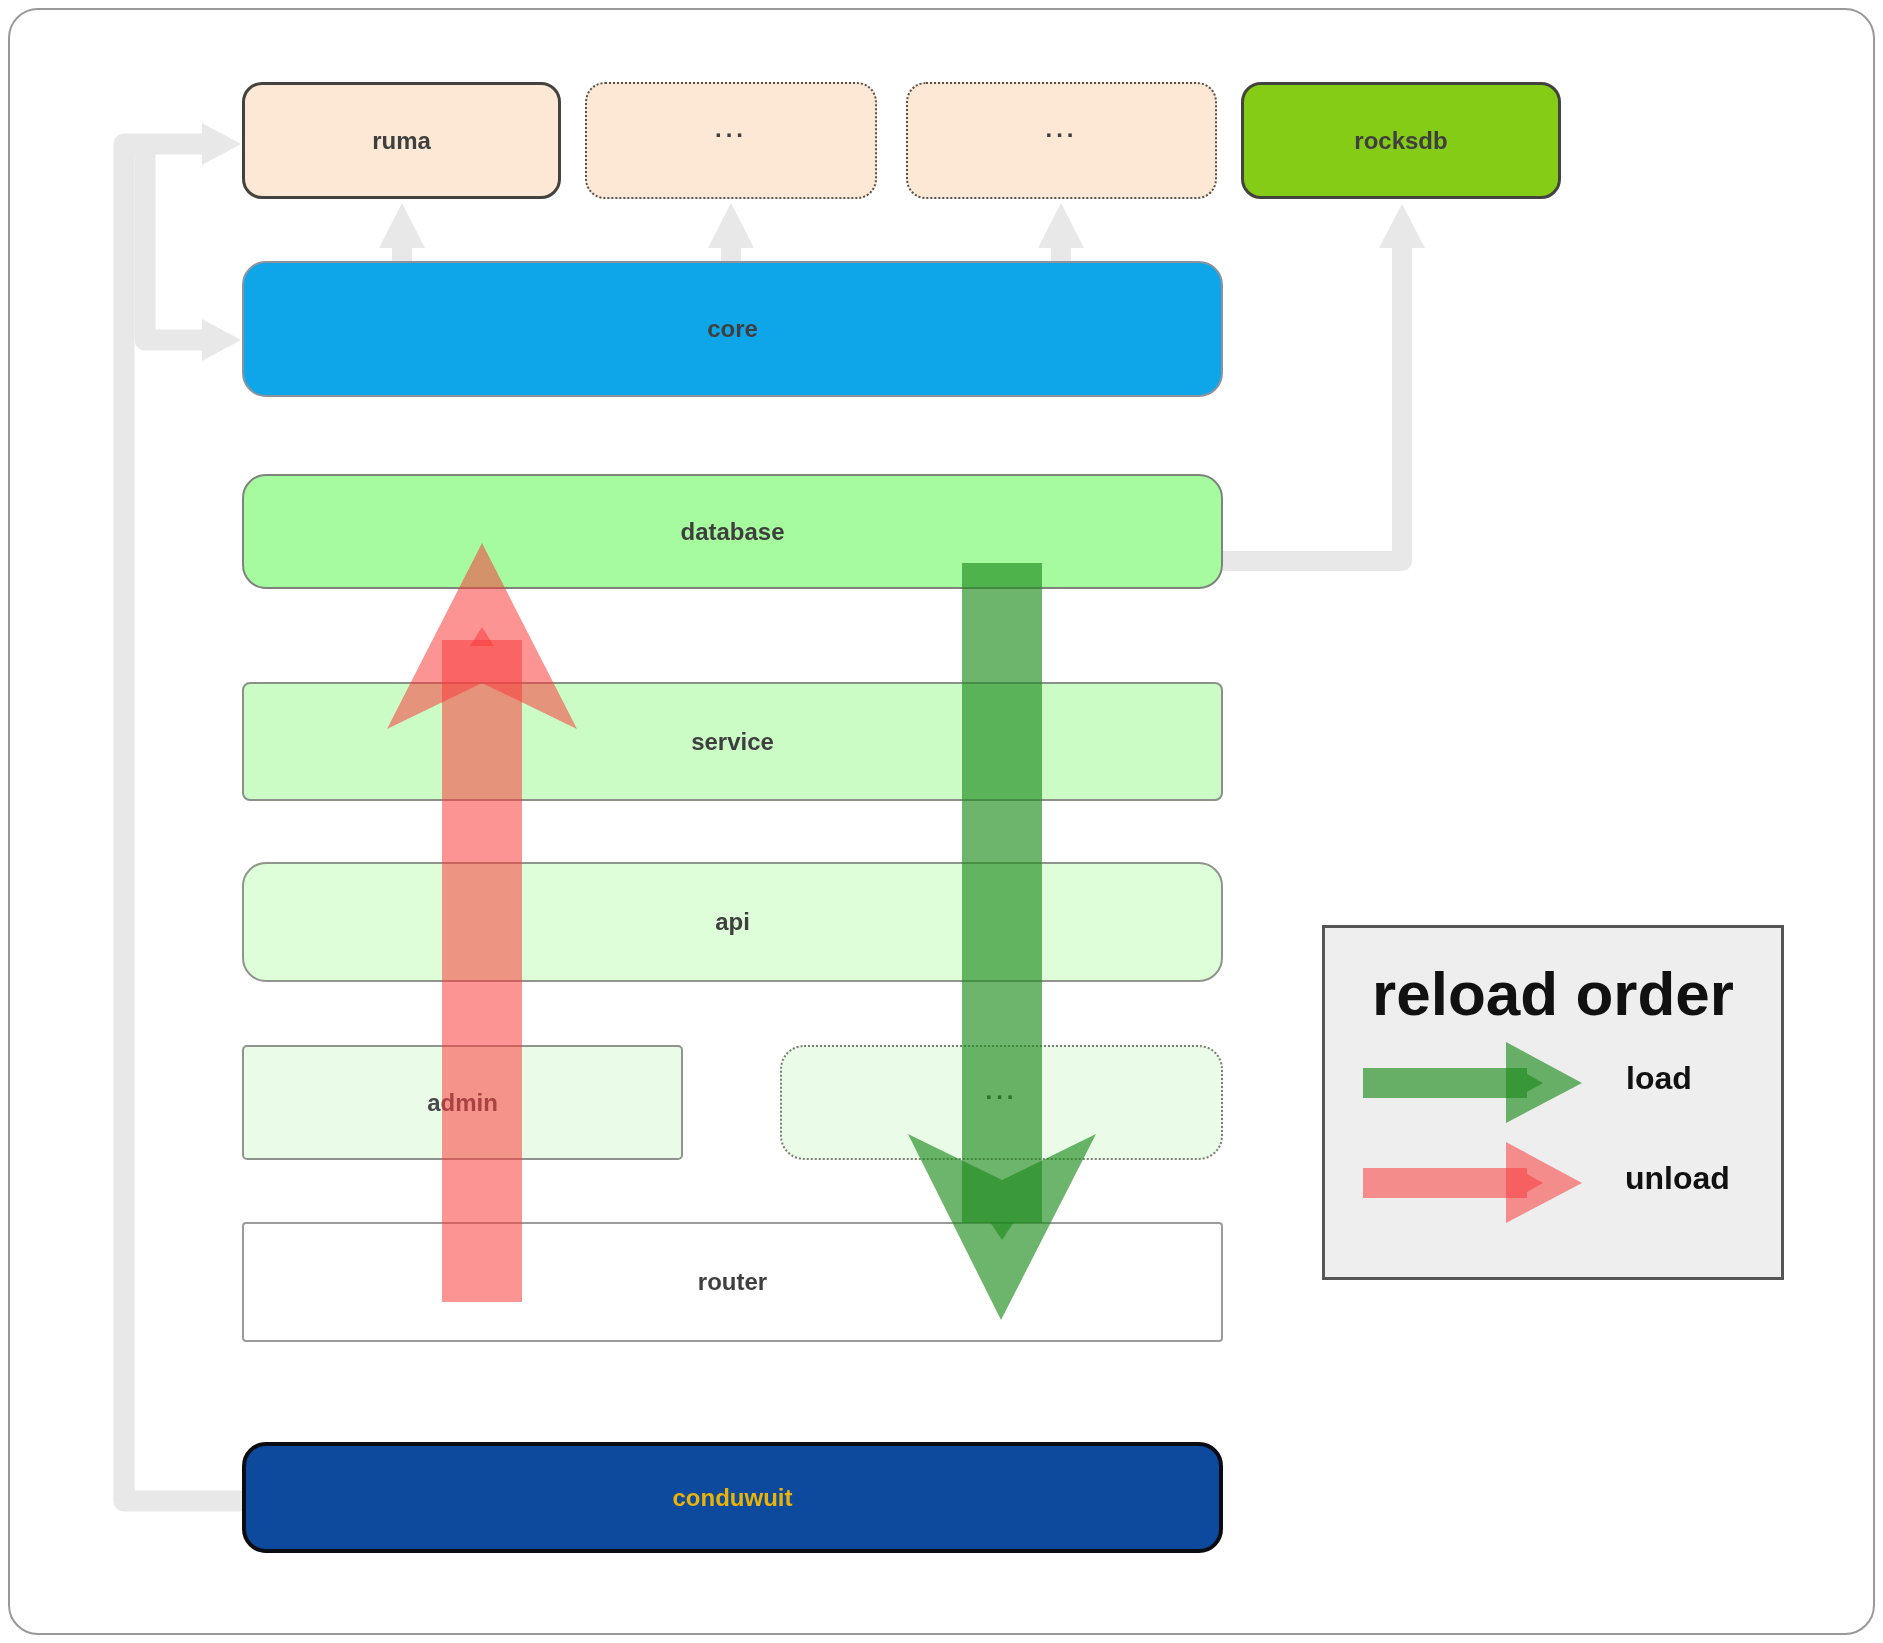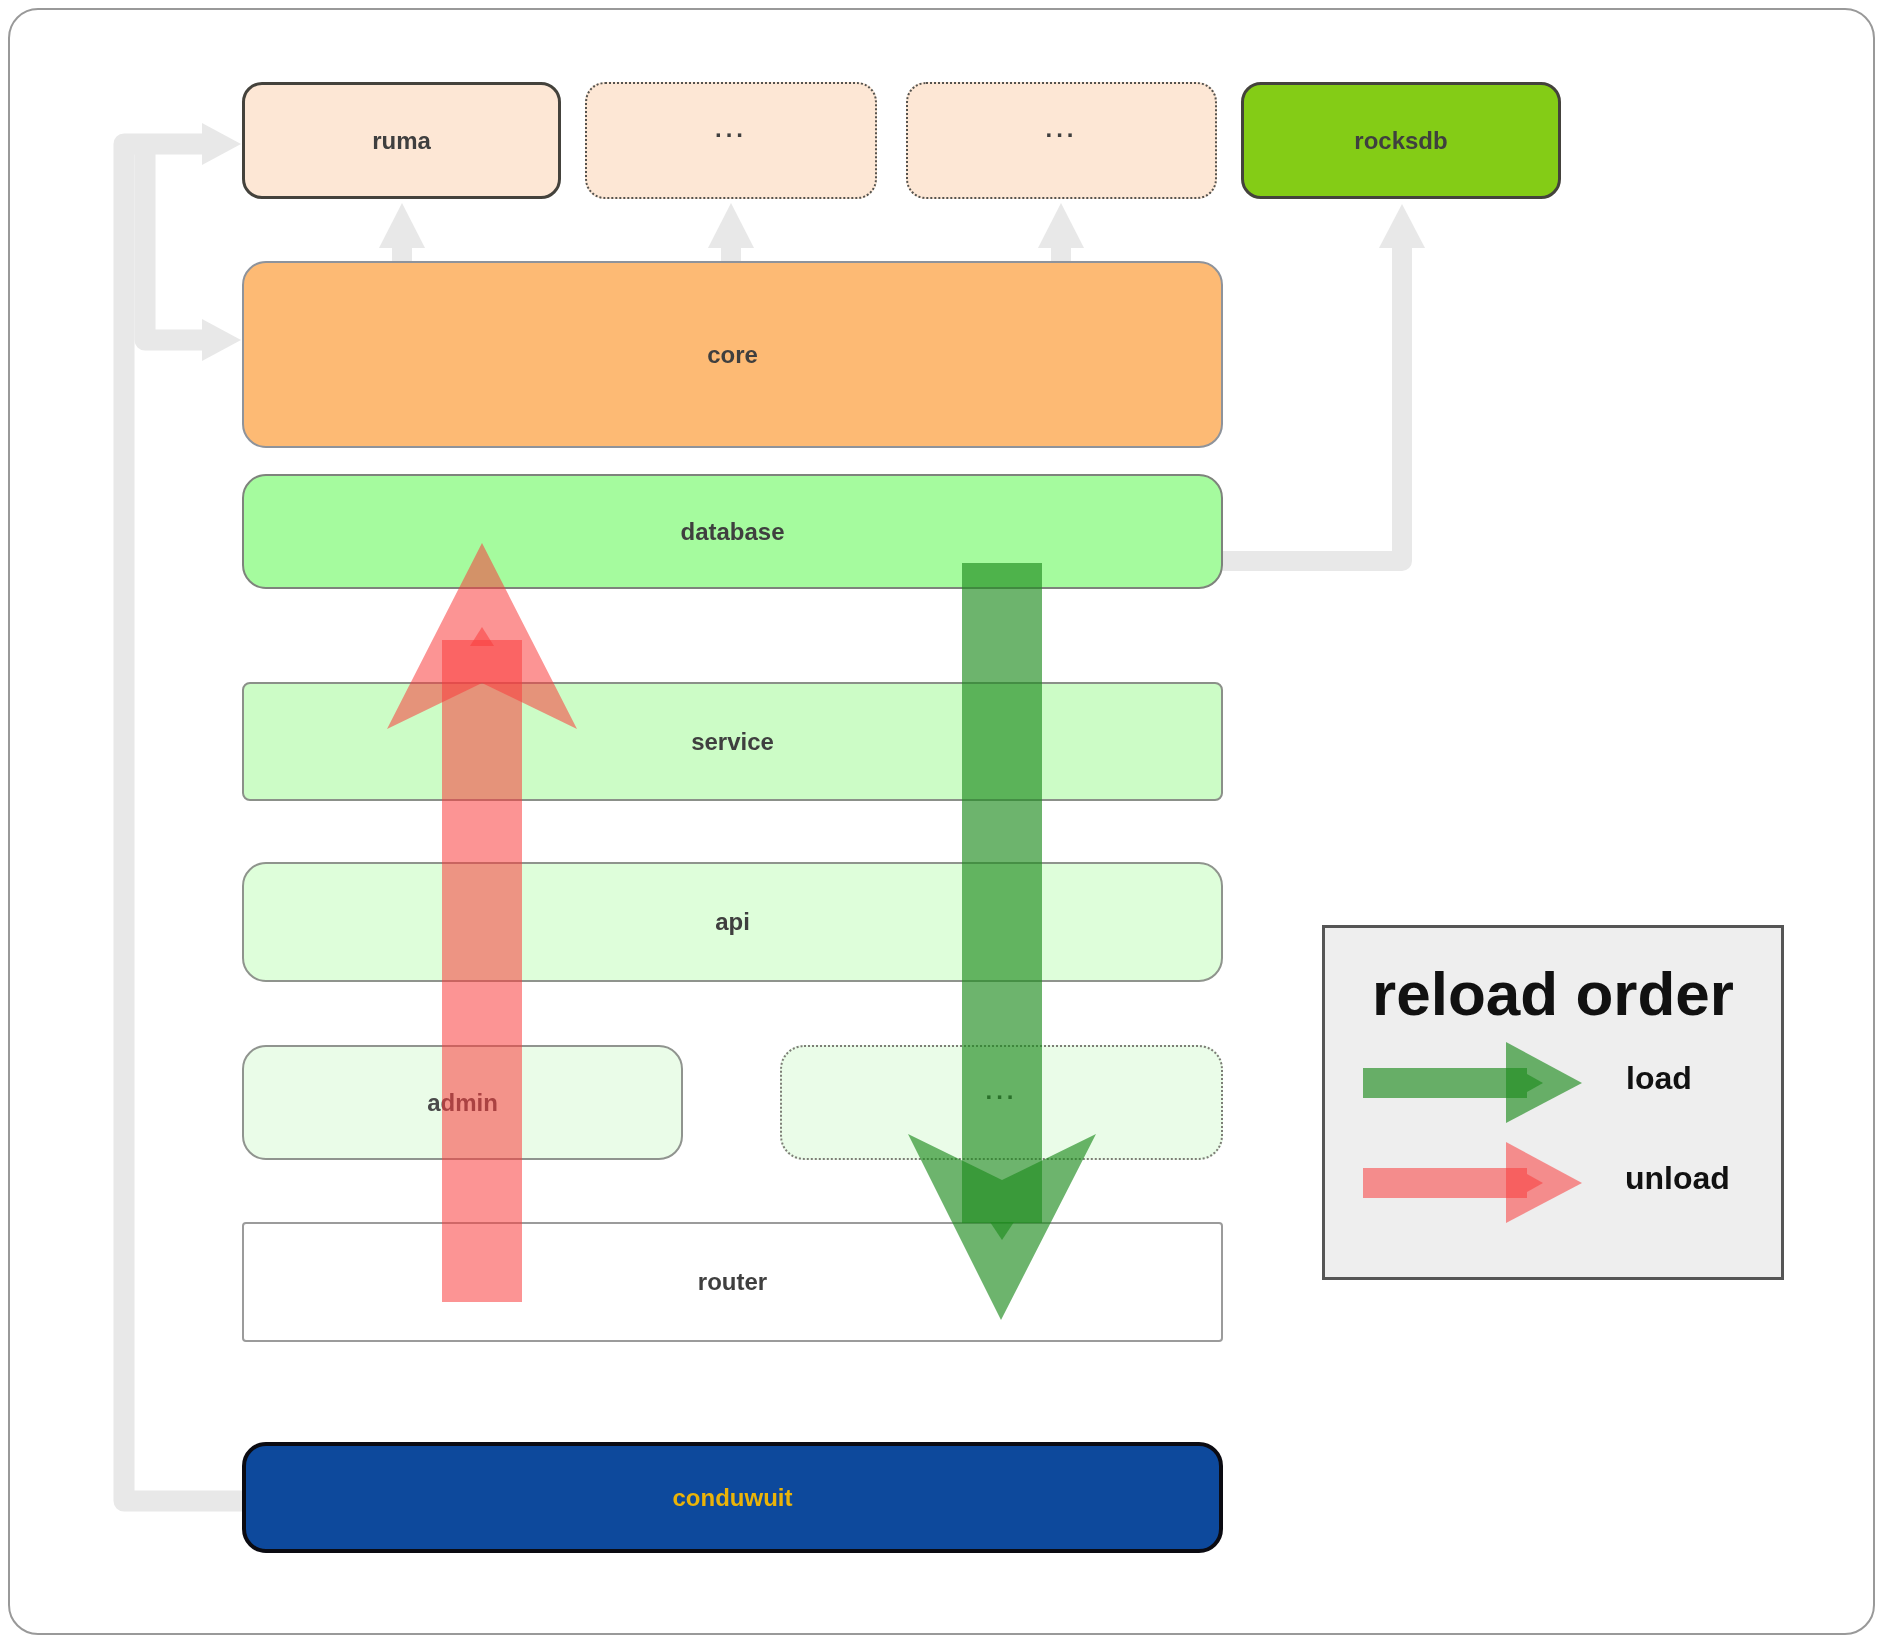--- a/index.html
+++ b/index.html
@@ -23,25 +23,25 @@
     font-size:24px;font-weight:600;color:#3f3f3f;
     border-radius:22px;
   }
   .dots{letter-spacing:4px;font-weight:700;transform:translateY(-12px);}
   
   .b-ruma    {left:242px;top:82px;width:319px;height:117px;background:#fde7d5;border:3px solid #44423c;border-radius:20px;}
   .b-dots1   {left:585px;top:82px;width:292px;height:117px;background:#fde7d5;border:2px dotted #55534e;border-radius:20px;}
   .b-dots2   {left:906px;top:82px;width:311px;height:117px;background:#fde7d5;border:2px dotted #55534e;border-radius:20px;}
   .b-rocksdb {left:1241px;top:82px;width:320px;height:117px;background:#84cc16;border:3px solid #44423c;border-radius:20px;}
   
-  .b-core    {left:242px;top:261px;width:981px;height:187px;background:#fdba74;border:2px solid #8e939b;border-radius:24px;}
+  .b-core    {left:242px;top:261px;width:981px;height:136px;background:#0ea5e9;border:2px solid #8e939b;border-radius:24px;}
   .b-database{left:242px;top:474px;width:981px;height:115px;background:#a5fb9e;border:2px solid #7e837c;border-radius:24px;}
   .b-service {left:242px;top:682px;width:981px;height:119px;background:#ccfcc6;border:2px solid #8b9089;border-radius:8px;}
   .b-api     {left:242px;top:862px;width:981px;height:120px;background:#defeda;border:2px solid #8f948d;border-radius:24px;}
-  .b-admin   {left:242px;top:1045px;width:441px;height:115px;background:#eafce8;border:2px solid #90948f;border-radius:24px;color:#4a4a4a;}
+  .b-admin   {left:242px;top:1045px;width:441px;height:115px;background:#eafce8;border:2px solid #90948f;border-radius:5px;color:#4a4a4a;}
   .b-dots3   {left:780px;top:1045px;width:443px;height:115px;background:#eafce8;border:2px dotted #7d7d76;border-radius:24px;}
   .b-router  {left:242px;top:1222px;width:981px;height:120px;background:#ffffff;border:2px solid #9b9b9b;border-radius:4px;}
   .b-conduwuit{left:242px;top:1442px;width:981px;height:111px;background:#0d499c;border:4px solid #0b0b12;border-radius:24px;color:#eab308;}
   
   .legend{
     position:absolute;left:1322px;top:925px;width:462px;height:355px;z-index:1;
     background:#eeeeee;border:3px solid #555555;box-sizing:border-box;
   }
   .legend-title{
     position:absolute;left:1322px;top:958px;width:462px;z-index:2;

